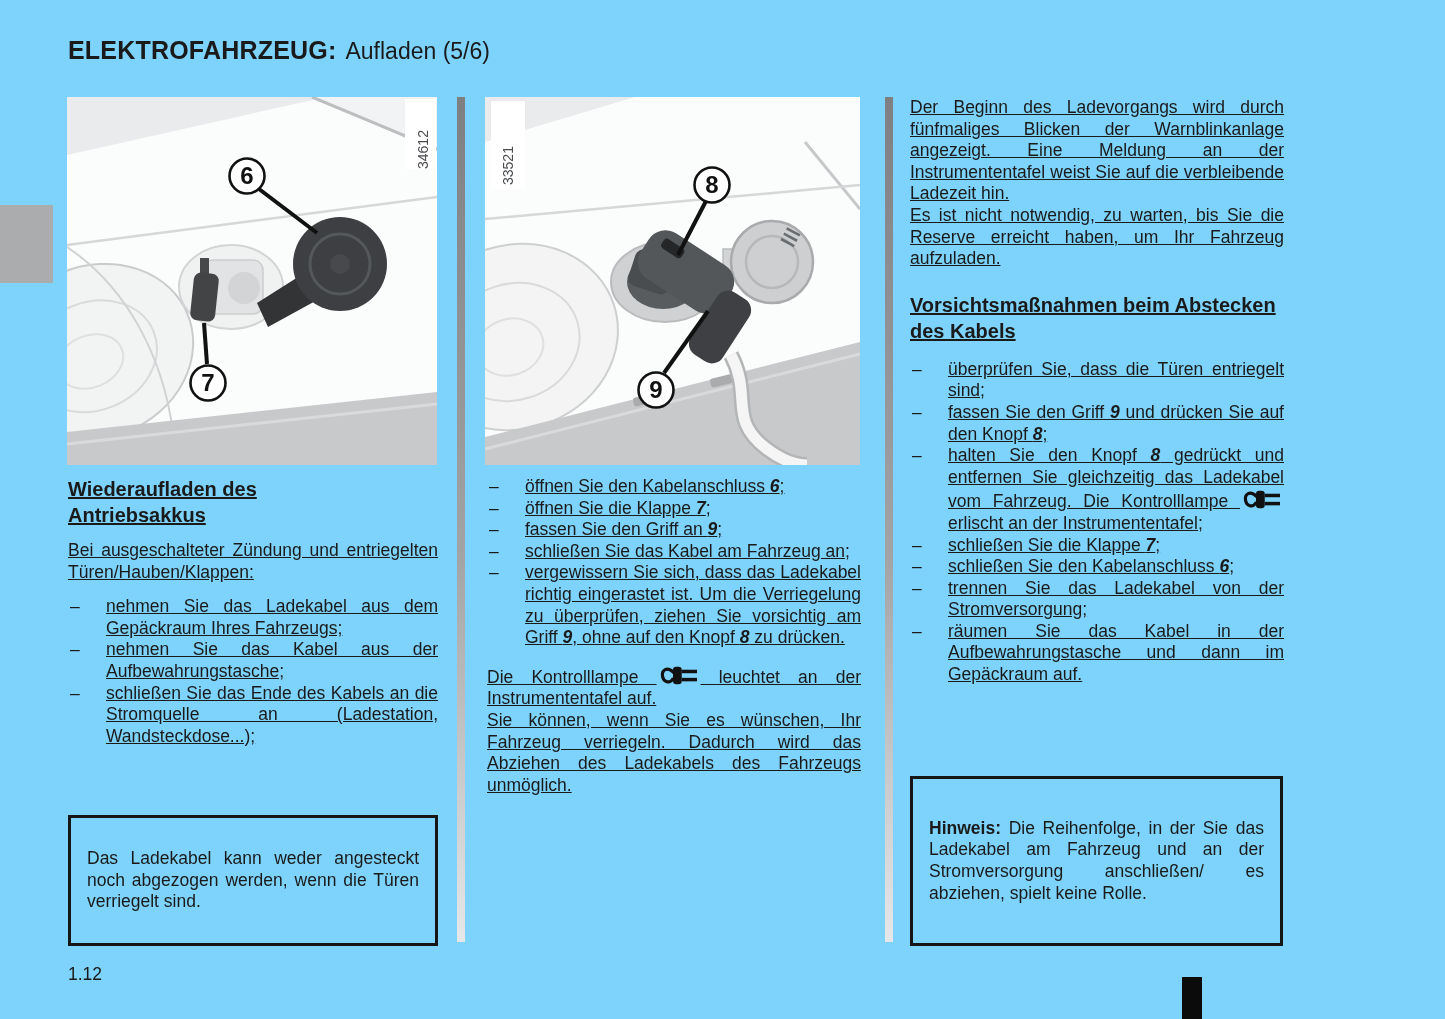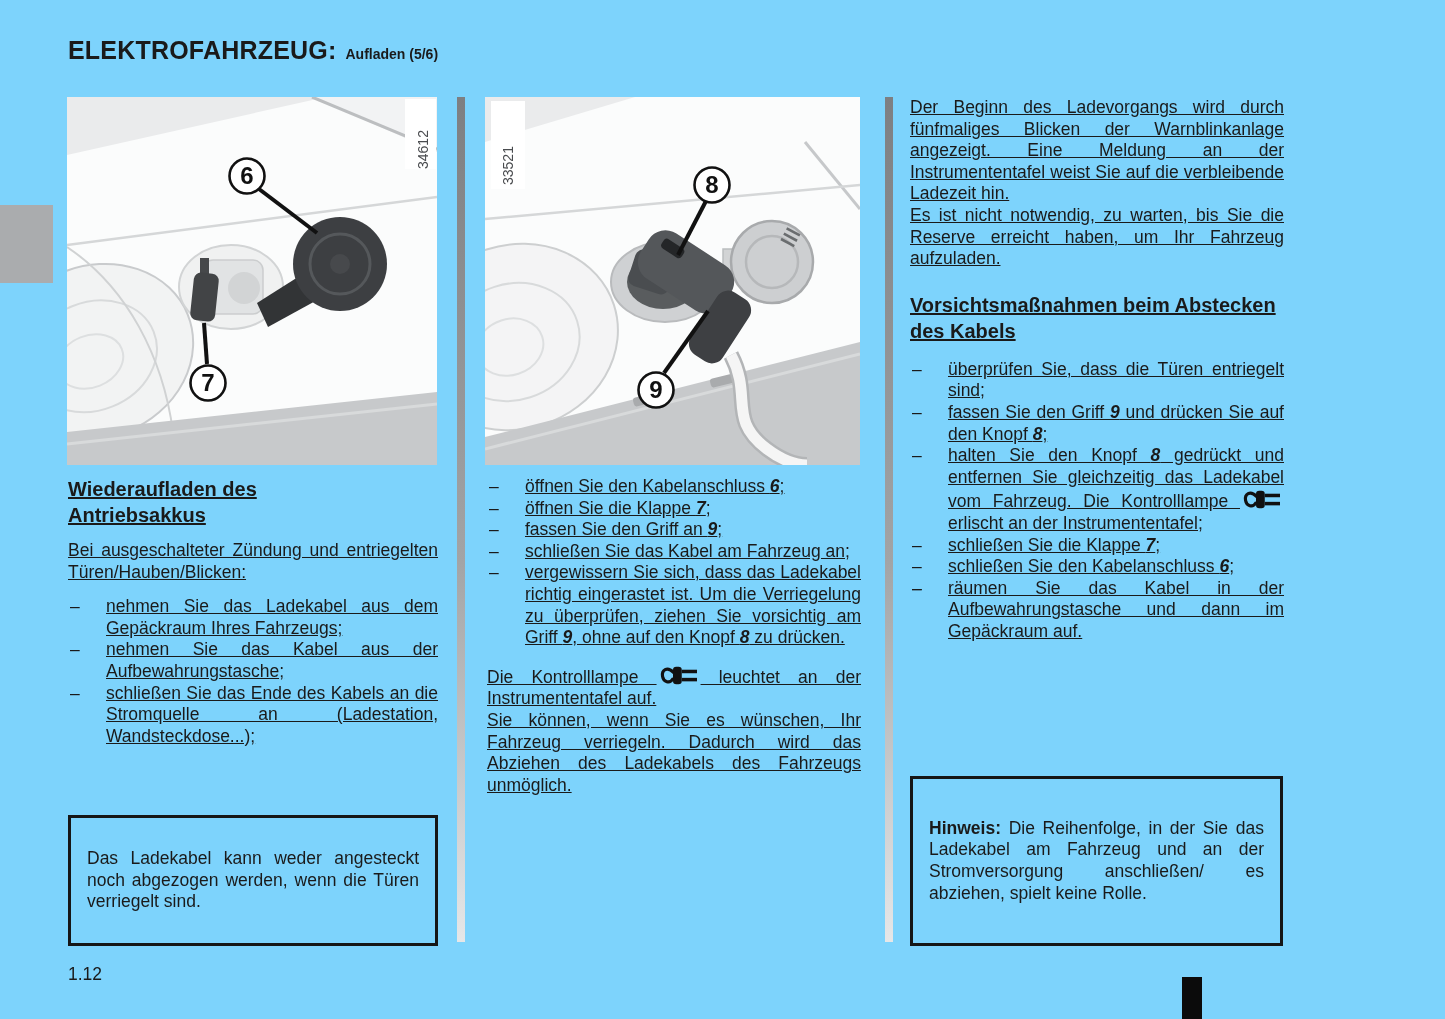--- a/index.html
+++ b/index.html
@@ -19,21 +19,21 @@
   }
   .page{position:absolute;inset:0;background:#7dd3fc;}
 
   
   .side-tab{position:absolute;left:0;top:205px;width:53px;height:78px;background:var(--tab-gray);}
   .index-mark{position:absolute;left:1182px;top:977px;width:20px;height:42px;background:#0b0b0b;}
 
   
   .page-title{position:absolute;left:68px;top:36px;display:flex;align-items:baseline;gap:9px;white-space:nowrap;}
   .page-title .t-main{font-size:25px;font-weight:bold;letter-spacing:.2px;}
-  .page-title .t-sub{font-size:14px;font-weight:bold;text-align:center;}
+  .page-title .t-sub{font-size:23px;font-weight:normal;text-align:center;}
 
   
   .vbar{position:absolute;top:97px;width:8px;height:845px;
     background:linear-gradient(to bottom,var(--divider-top) 0%,#a2a4a6 55%,var(--divider-bottom) 100%);}
   .vbar.v1{left:457px;}
   .vbar.v2{left:885px;}
 
   
   .figure{position:absolute;top:97px;}
   .figure.f1{left:67px;width:370px;height:368px;}
@@ -179,21 +179,21 @@
         <text class="callout-num" x="171" y="301" text-anchor="middle">9</text>
       </g>
     </svg>
   </div>
 
   <div class="vbar v2"></div>
 
   <div class="col col-1">
     <div class="sec-heading">Wiederaufladen des
 Antriebsakkus</div>
-    <div class="para intro"><span>Bei ausgeschalteter Zündung und entriegelten Türen/Hauben/Blicken:</span></div>
+    <div class="para intro"><span>Bei ausgeschalteter Zündung und entriegelten Türen/Hauben/Klappen:</span></div>
     <div class="rich-list">
         <div class="li"><span class="dash">–</span><span><span>nehmen Sie das Ladekabel aus dem Gepäckraum Ihres Fahrzeugs;</span></span></div>
         <div class="li"><span class="dash">–</span><span><span>nehmen Sie das Kabel aus der Aufbewahrungstasche;</span></span></div>
         <div class="li"><span class="dash">–</span><span><span>schließen Sie das Ende des Kabels an die Stromquelle an (Ladestation, Wandsteckdose...);</span></span></div>
       </div>
   </div>
 
   <div class="col col-2">
     <div class="rich-list">
         <div class="li"><span class="dash">–</span><span><span>öffnen Sie den Kabelanschluss </span><span class="seg-bi">6</span><span>;</span></span></div>
@@ -220,21 +220,21 @@
         <div class="li"><span class="dash">–</span><span><span>überprüfen Sie, dass die Türen entriegelt sind;</span></span></div>
         <div class="li"><span class="dash">–</span><span><span>fassen Sie den Griff </span><span class="seg-bi">9</span><span> und drücken Sie auf den Knopf </span><span class="seg-bi">8</span><span>;</span></span></div>
         <div class="li"><span class="dash">–</span><span><span>halten Sie den Knopf </span><span class="seg-bi">8</span><span> gedrückt und entfernen Sie gleichzeitig das Ladekabel vom Fahrzeug. Die Kontrolllampe </span><svg class="plug-inline" viewBox="0 0 42 26" aria-hidden="true">
     <path d="M15,9 C8,2 2,7 3.2,13.5 C4.2,19.5 11,21.5 14,16.5" fill="none" stroke="#111" stroke-width="3.4" stroke-linecap="round"></path>
     <rect x="14.5" y="3" width="9.5" height="19" rx="3.5" fill="#111"></rect>
     <rect x="24" y="6.2" width="16.5" height="3.8" fill="#111"></rect>
     <rect x="24" y="15" width="16.5" height="3.8" fill="#111"></rect>
   </svg><span> erlischt an der Instrumententafel;</span></span></div>
         <div class="li"><span class="dash">–</span><span><span>schließen Sie die Klappe </span><span class="seg-bi">7</span><span>;</span></span></div>
         <div class="li"><span class="dash">–</span><span><span>schließen Sie den Kabelanschluss </span><span class="seg-bi">6</span><span>;</span></span></div>
-        <div class="li"><span class="dash">–</span></div>
+        <div class="li"><span class="dash">–</span><span><span>trennen Sie das Ladekabel von der Stromversorgung;</span></span></div>
         <div class="li"><span class="dash">–</span><span><span>räumen Sie das Kabel in der Aufbewahrungstasche und dann im Gepäckraum auf.</span></span></div>
       </div>
   </div>
 
   <div class="note-box note-right">
     <div class="note-inner"><span class="seg-b">Hinweis:</span><span> Die Reihenfolge, in der Sie das Ladekabel am Fahrzeug und an der Stromversorgung anschließen/ es abziehen, spielt keine Rolle.</span></div>
   </div>
   <div class="note-box note-left">
     <div class="note-inner"><span>Das Ladekabel kann weder angesteckt noch abgezogen werden, wenn die Türen verriegelt sind.</span></div>
   </div>

